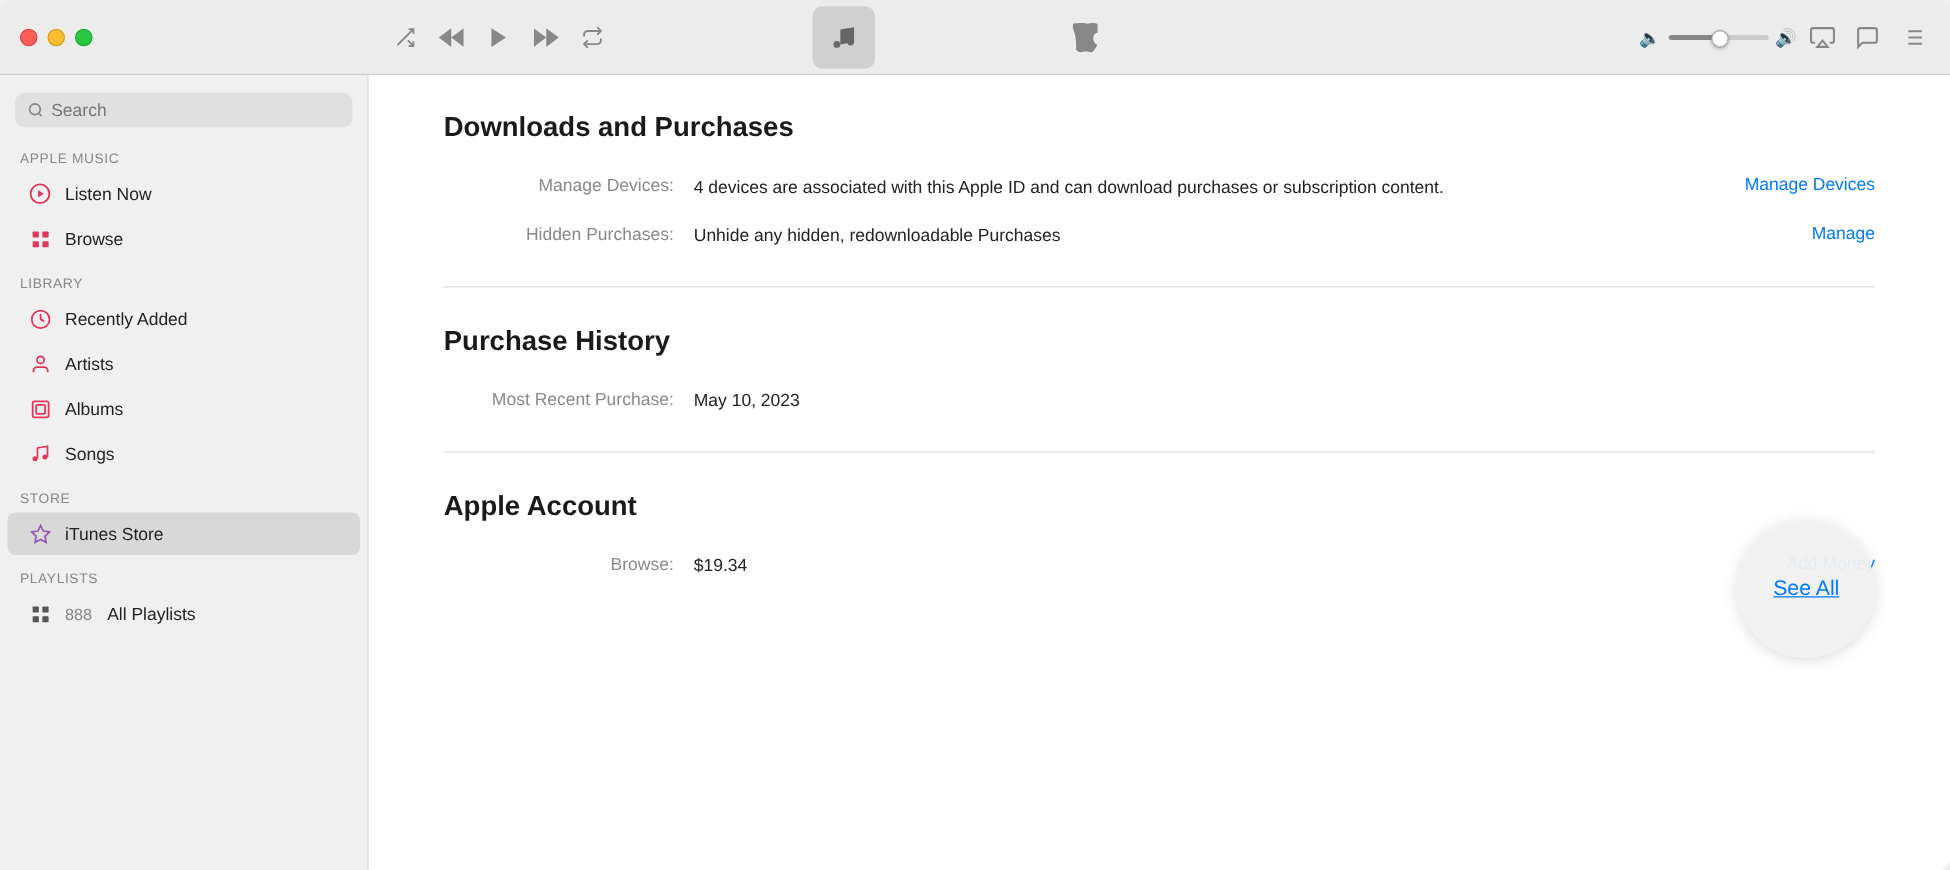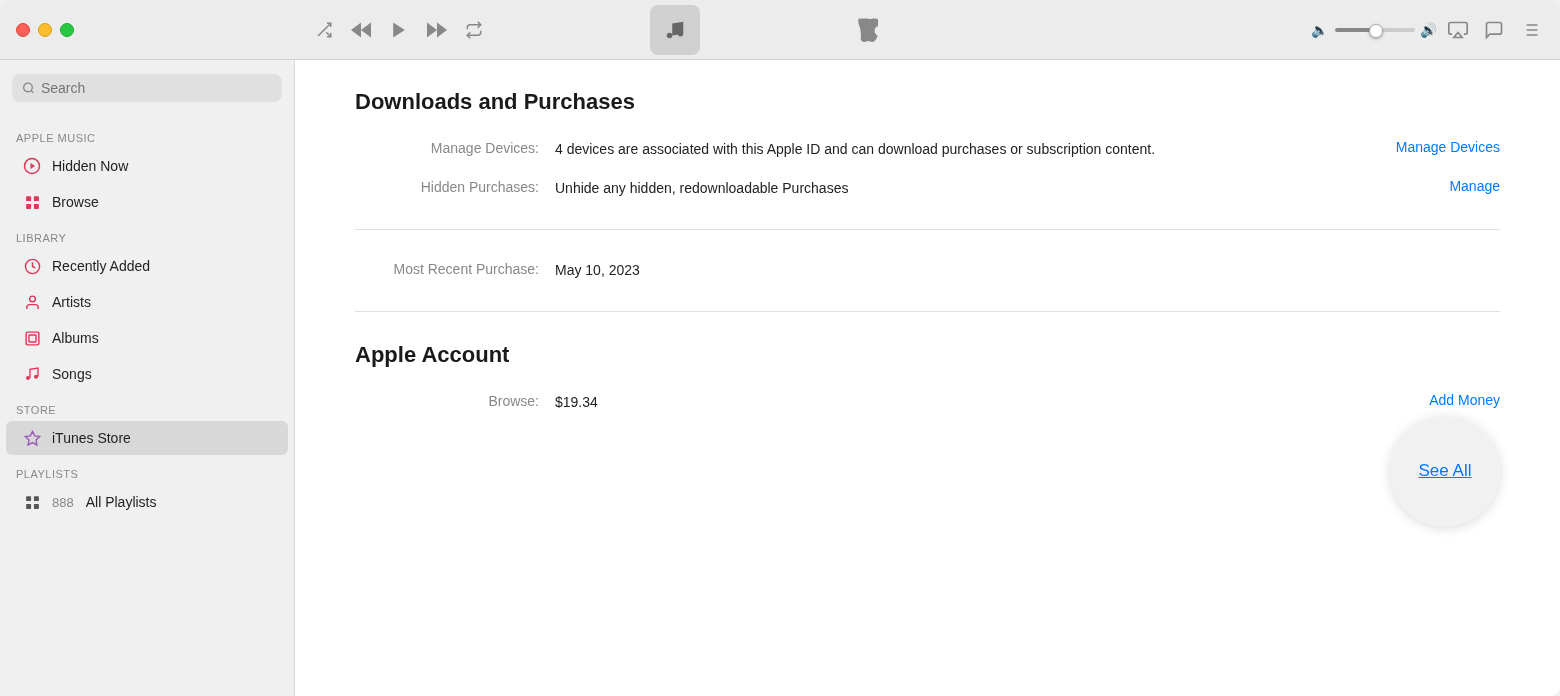--- a/index.html
+++ b/index.html
@@ -127,21 +127,21 @@
       width: 295px;
       background: #f0f0f0;
       border-right: 1px solid #d8d8d8;
       display: flex;
       flex-direction: column;
       overflow-y: auto;
       flex-shrink: 0;
     }
 
     .search-bar {
-      margin: 14px 12px 18px;
+      margin: 14px 12px 7px;
       background: #e0e0e0;
       border-radius: 8px;
       display: flex;
       align-items: center;
       padding: 6px 10px;
       gap: 6px;
     }
 
     .search-bar input {
       background: none;
@@ -390,21 +390,21 @@
 
     <div class="sidebar-section-label">Apple Music</div>
 
     <div class="sidebar-item">
       <div class="sidebar-icon">
         <svg width="18" height="18" viewBox="0 0 24 24" fill="none" stroke="#e0365a" stroke-width="2">
           <circle cx="12" cy="12" r="10"></circle>
           <polygon points="10,8 16,12 10,16" fill="#e0365a" stroke="none"></polygon>
         </svg>
       </div>
-      <span>Hidden Now</span>
+      <span>Listen Now</span>
     </div>
 
     <div class="sidebar-item">
       <div class="sidebar-icon">
         <svg width="17" height="17" viewBox="0 0 24 24" fill="#e0365a">
           <rect x="3" y="3" width="7" height="7" rx="1"></rect>
           <rect x="14" y="3" width="7" height="7" rx="1"></rect>
           <rect x="3" y="14" width="7" height="7" rx="1"></rect>
           <rect x="14" y="14" width="7" height="7" rx="1"></rect>
         </svg>
@@ -498,20 +498,21 @@
       <div class="info-row">
         <span class="info-label">Hidden Purchases:</span>
         <span class="info-value">Unhide any hidden, redownloadable Purchases</span>
         <a class="info-action" href="#">Manage</a>
       </div>
     </div>
 
     <hr class="section-divider">
 
     <div>
+      <div class="section-title">Purchase History</div>
 
       <div class="info-row">
         <span class="info-label">Most Recent Purchase:</span>
         <span class="info-value">May 10, 2023</span>
       </div>
     </div>
 
     <hr class="section-divider">
 
     <div>

